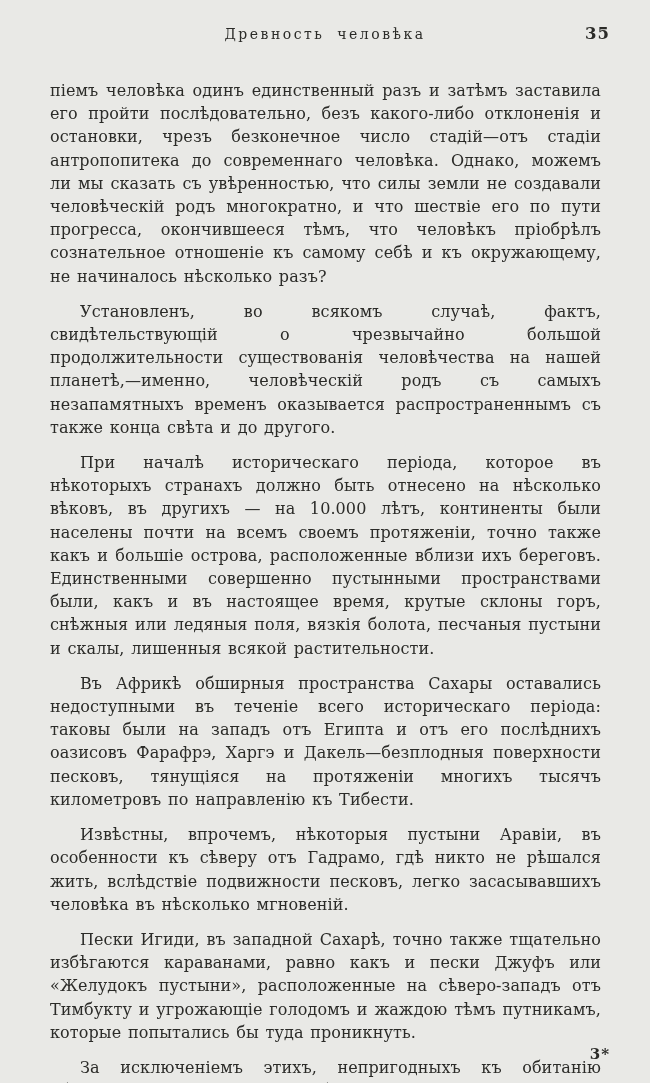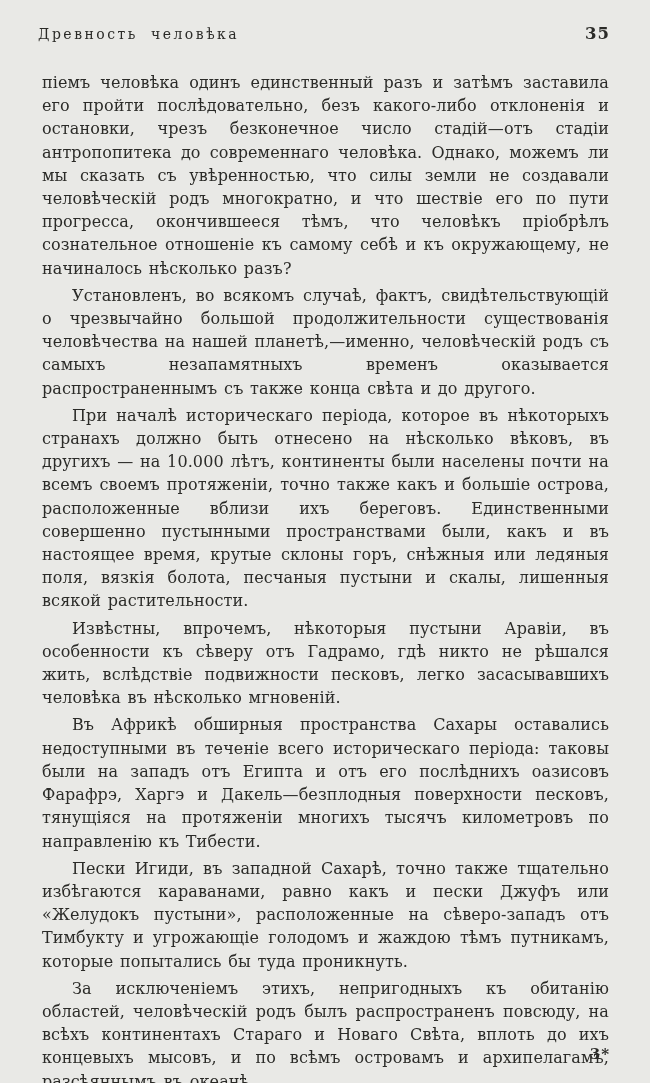--- a/index.html
+++ b/index.html
@@ -25,21 +25,21 @@
     position: absolute;
     top: 26px;
     left: 38px;
     right: 38px;
     height: 22px;
   }
   .running-title {
     position: absolute;
     left: 0;
     right: 0;
-    text-align: left;
+    text-align: center;
     font-size: 14px;
     letter-spacing: 2.5px;
     word-spacing: 6px;
     color: var(--ink, #2b2b28);
   }
   .page-number {
     position: absolute;
     right: 2px;
     top: -2px;
     font-size: 16.5px;
@@ -51,21 +51,21 @@
     position: absolute;
     top: 67px;
     left: 38px;
     right: 37px;
     text-align: justify;
     font-size: 16px;
     line-height: 23.2px;
     letter-spacing: 0.1px;
   }
   .para {
-    margin: 4px;
+    margin: 12px;
     text-indent: 30px;
     word-spacing: 1.5px;
   }
   .para.no-indent {
     text-indent: 0;
   }
   .page-footer {
     position: absolute;
     right: 40px;
     bottom: 20px;
@@ -83,22 +83,22 @@
 
   <div class="page-header">
     <span class="running-title">Древность человѣка</span>
     <span class="page-number">35</span>
   </div>
 
   <div class="text-block">
     <p class="para no-indent">піемъ человѣка одинъ единственный разъ и затѣмъ заставила его пройти послѣдовательно, безъ какого-либо отклоненія и остановки, чрезъ безконечное число стадій—отъ стадіи антропопитека до современнаго человѣка. Однако, можемъ ли мы сказать съ увѣренностью, что силы земли не создавали человѣческій родъ многократно, и что шествіе его по пути прогресса, окончившееся тѣмъ, что человѣкъ пріобрѣлъ сознательное отношеніе къ самому себѣ и къ окружающему, не начиналось нѣсколько разъ?</p>
     <p class="para">Установленъ, во всякомъ случаѣ, фактъ, свидѣтельствующій о чрезвычайно большой продолжительности существованія человѣчества на нашей планетѣ,—именно, человѣческій родъ съ самыхъ незапамятныхъ временъ оказывается распространеннымъ съ также конца свѣта и до другого.</p>
     <p class="para">При началѣ историческаго періода, которое въ нѣкоторыхъ странахъ должно быть отнесено на нѣсколько вѣковъ, въ другихъ — на 10.000 лѣтъ, континенты были населены почти на всемъ своемъ протяженіи, точно также какъ и большіе острова, расположенные вблизи ихъ береговъ. Единственными совершенно пустынными пространствами были, какъ и въ настоящее время, крутые склоны горъ, снѣжныя или ледяныя поля, вязкія болота, песчаныя пустыни и скалы, лишенныя всякой растительности.</p>
+    <p class="para">Въ Африкѣ обширныя пространства Сахары оставались недоступными въ теченіе всего историческаго періода: таковы были на западъ отъ Египта и отъ его послѣднихъ оазисовъ Фарафрэ, Харгэ и Дакель—безплодныя поверхности песковъ, тянущіяся на протяженіи многихъ тысячъ километровъ по направленію къ Тибести.</p>
     <p class="para">Извѣстны, впрочемъ, нѣкоторыя пустыни Аравіи, въ особенности къ сѣверу отъ Гадрамо, гдѣ никто не рѣшался жить, вслѣдствіе подвижности песковъ, легко засасывавшихъ человѣка въ нѣсколько мгновеній.</p>
-    <p class="para">Въ Африкѣ обширныя пространства Сахары оставались недоступными въ теченіе всего историческаго періода: таковы были на западъ отъ Египта и отъ его послѣднихъ оазисовъ Фарафрэ, Харгэ и Дакель—безплодныя поверхности песковъ, тянущіяся на протяженіи многихъ тысячъ километровъ по направленію къ Тибести.</p>
     <p class="para">Пески Игиди, въ западной Сахарѣ, точно также тщательно избѣгаются караванами, равно какъ и пески Джуфъ или «Желудокъ пустыни», расположенные на сѣверо-западъ отъ Тимбукту и угрожающіе голодомъ и жаждою тѣмъ путникамъ, которые попытались бы туда проникнуть.</p>
     <p class="para">За исключеніемъ этихъ, непригодныхъ къ обитанію областей, человѣческій родъ былъ распространенъ повсюду, на всѣхъ континентахъ Стараго и Новаго Свѣта, вплоть до ихъ концевыхъ мысовъ, и по всѣмъ островамъ и архипелагамъ, разсѣяннымъ въ океанѣ.</p>
   </div>
 
   <div class="page-footer">
     <span class="signature-mark">3*</span>
   </div>
 
 </div>
 

